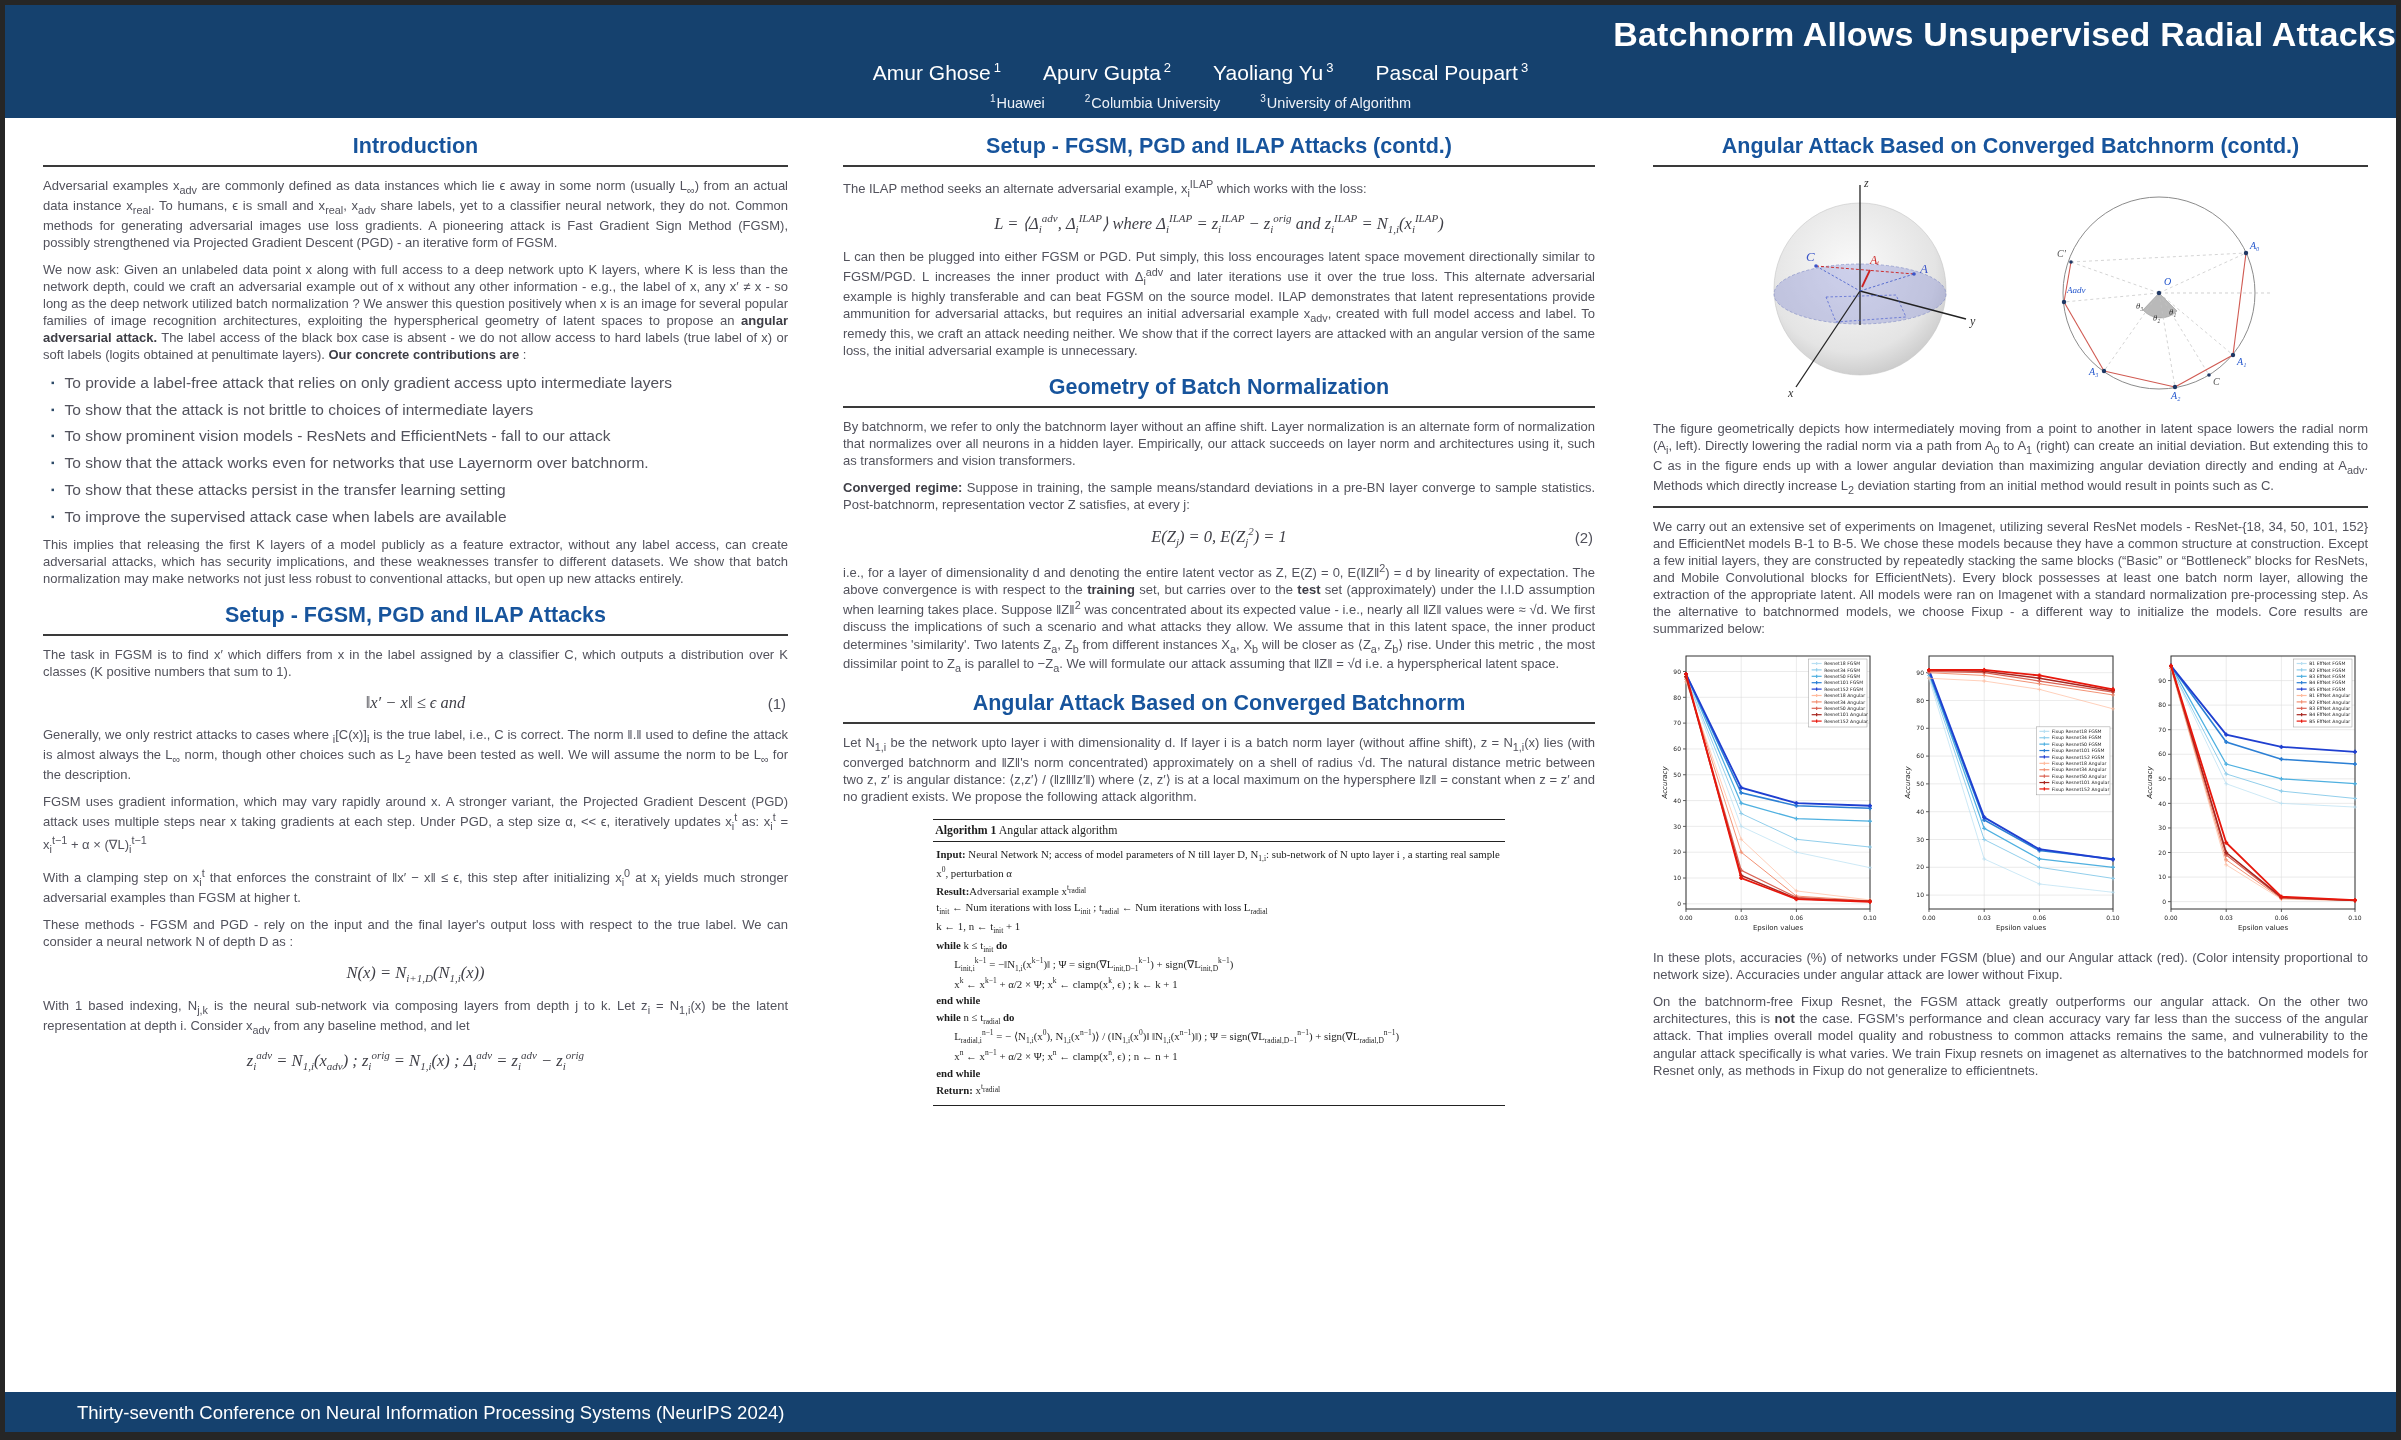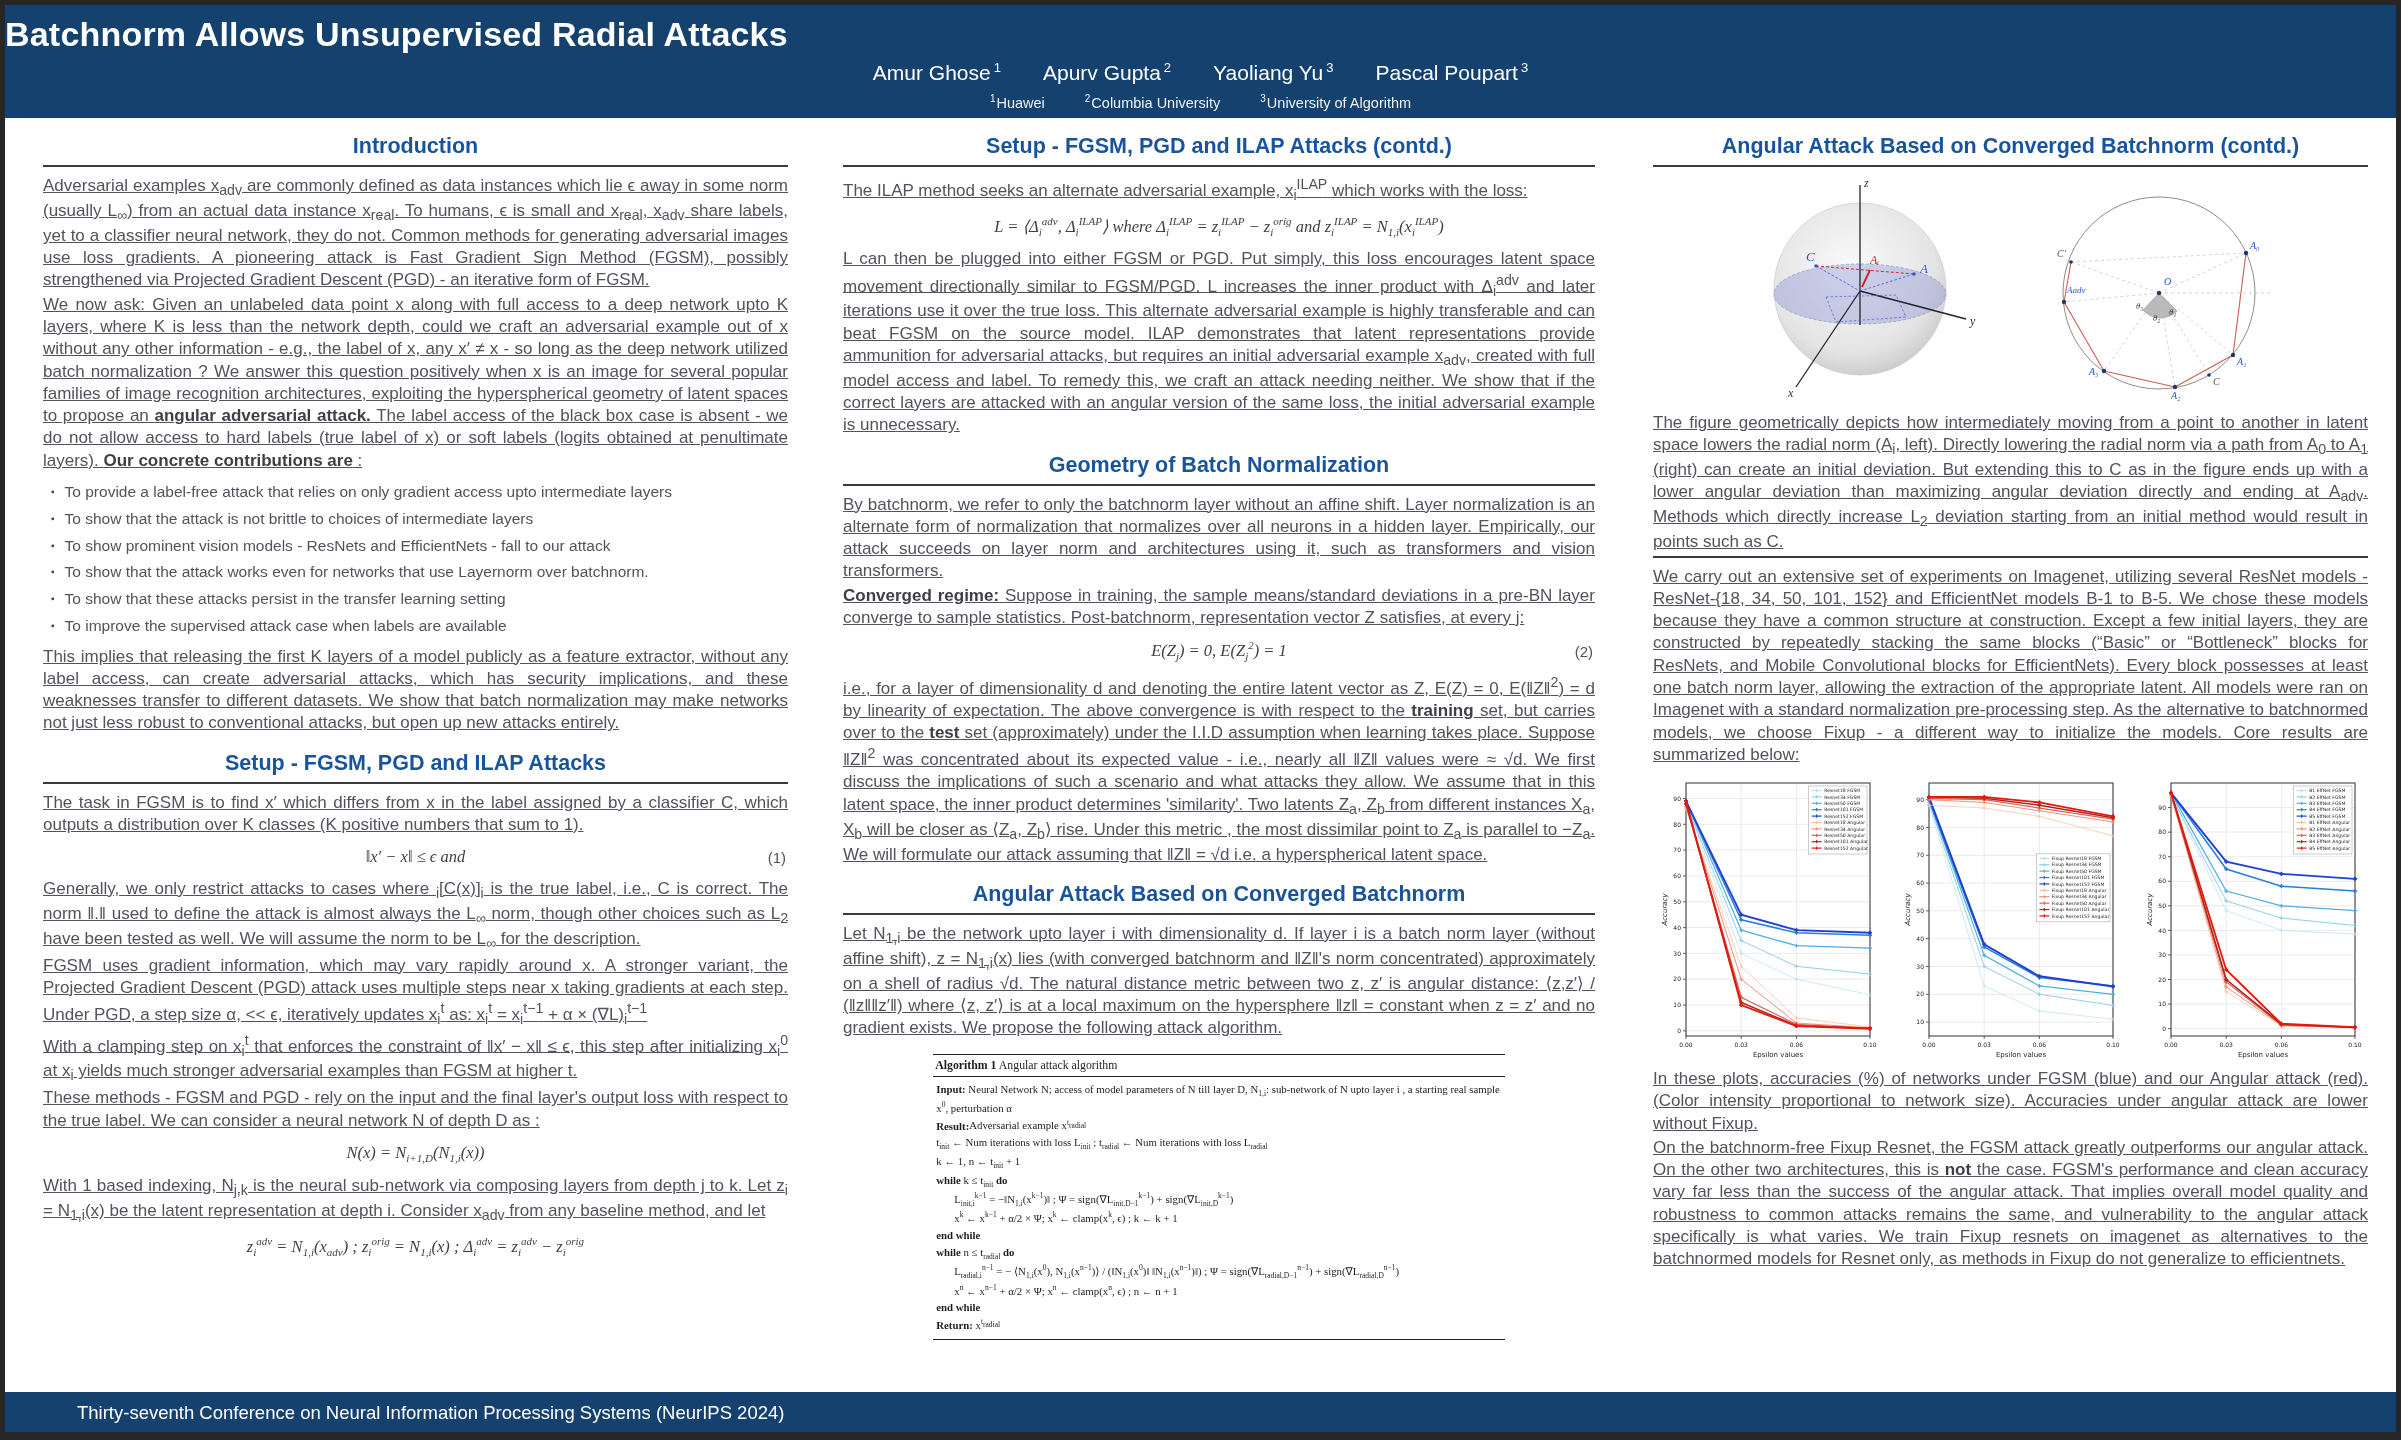--- a/index.html
+++ b/index.html
@@ -1,30 +1,30 @@
 <!DOCTYPE html>
 <html><head>
 <meta charset="utf-8">
 <style>
   html,body{margin:0;padding:0;background:#1e1e1e;}
   .page{position:relative;width:2401px;height:1440px;background:#262626;font-family:"Liberation Sans",sans-serif;}
   .poster{position:absolute;left:5px;top:5px;right:5px;bottom:8px;background:#ffffff;overflow:hidden;}
-  .hdr{position:absolute;top:0;left:0;right:0;height:113px;background:#15416e;color:#fff;text-align:left;}
+  .hdr{position:absolute;top:0;left:0;right:0;height:113px;background:#15416e;color:#fff;text-align:right;}
   .hdr h1{margin:10px 0 0;font-size:34px;font-weight:bold;letter-spacing:.2px;}
   .authors{display:flex;justify-content:center;gap:42px;font-size:21px;margin-top:6px;}
   .authors sup{font-size:13px;margin-left:3px;}
   .affils{display:flex;justify-content:center;gap:40px;font-size:14.5px;margin-top:8px;color:#eef2f8;}
   .affils sup{font-size:10px;margin-right:1px;}
   .col{position:absolute;top:113px;bottom:40px;overflow:hidden;}
   #c1{left:38px;width:745px;}
   #c2{left:838px;width:752px;}
   #c3{left:1648px;width:715px;}
   h2{color:#17549c;text-align:center;font-size:21.5px;margin:16px 0 6px;font-weight:bold;}
   .rule{border-top:2px solid #3a3a3a;margin-bottom:8px;}
-  p{font-size:17px;line-height:1.31;color:#52525c;text-align:justify;margin:2px 0;text-decoration:underline;}
+  p{font-size:13px;line-height:1.31;color:#52525c;text-align:justify;margin:10px 0;}
   p b{color:#3e3e46;}
   ul.blts{list-style:none;margin:10px 0;padding:0 0 0 8px;}
   ul.blts li{font-size:15.5px;color:#52525c;margin:7.5px 0;display:flex;gap:10px;line-height:1.25;}
   .blt{color:#2d4a68;font-size:10px;line-height:1.9;}
   .eqwrap{position:relative;margin:8px 0;}
   .eq{font-family:"Liberation Serif",serif;font-style:italic;font-size:16.5px;color:#3f3f46;text-align:center;line-height:1.55;}
   .eq sub,.eq sup{font-size:11px;}
   .eqnum{position:absolute;right:2px;top:50%;transform:translateY(-50%);font-size:15px;color:#52525c;}
   .algo{width:76%;margin:14px auto 10px;font-family:"Liberation Serif",serif;color:#1d1d1d;}
   .algo-title{border-top:1.8px solid #222;border-bottom:1px solid #222;font-size:11.8px;padding:3px 2px;}

